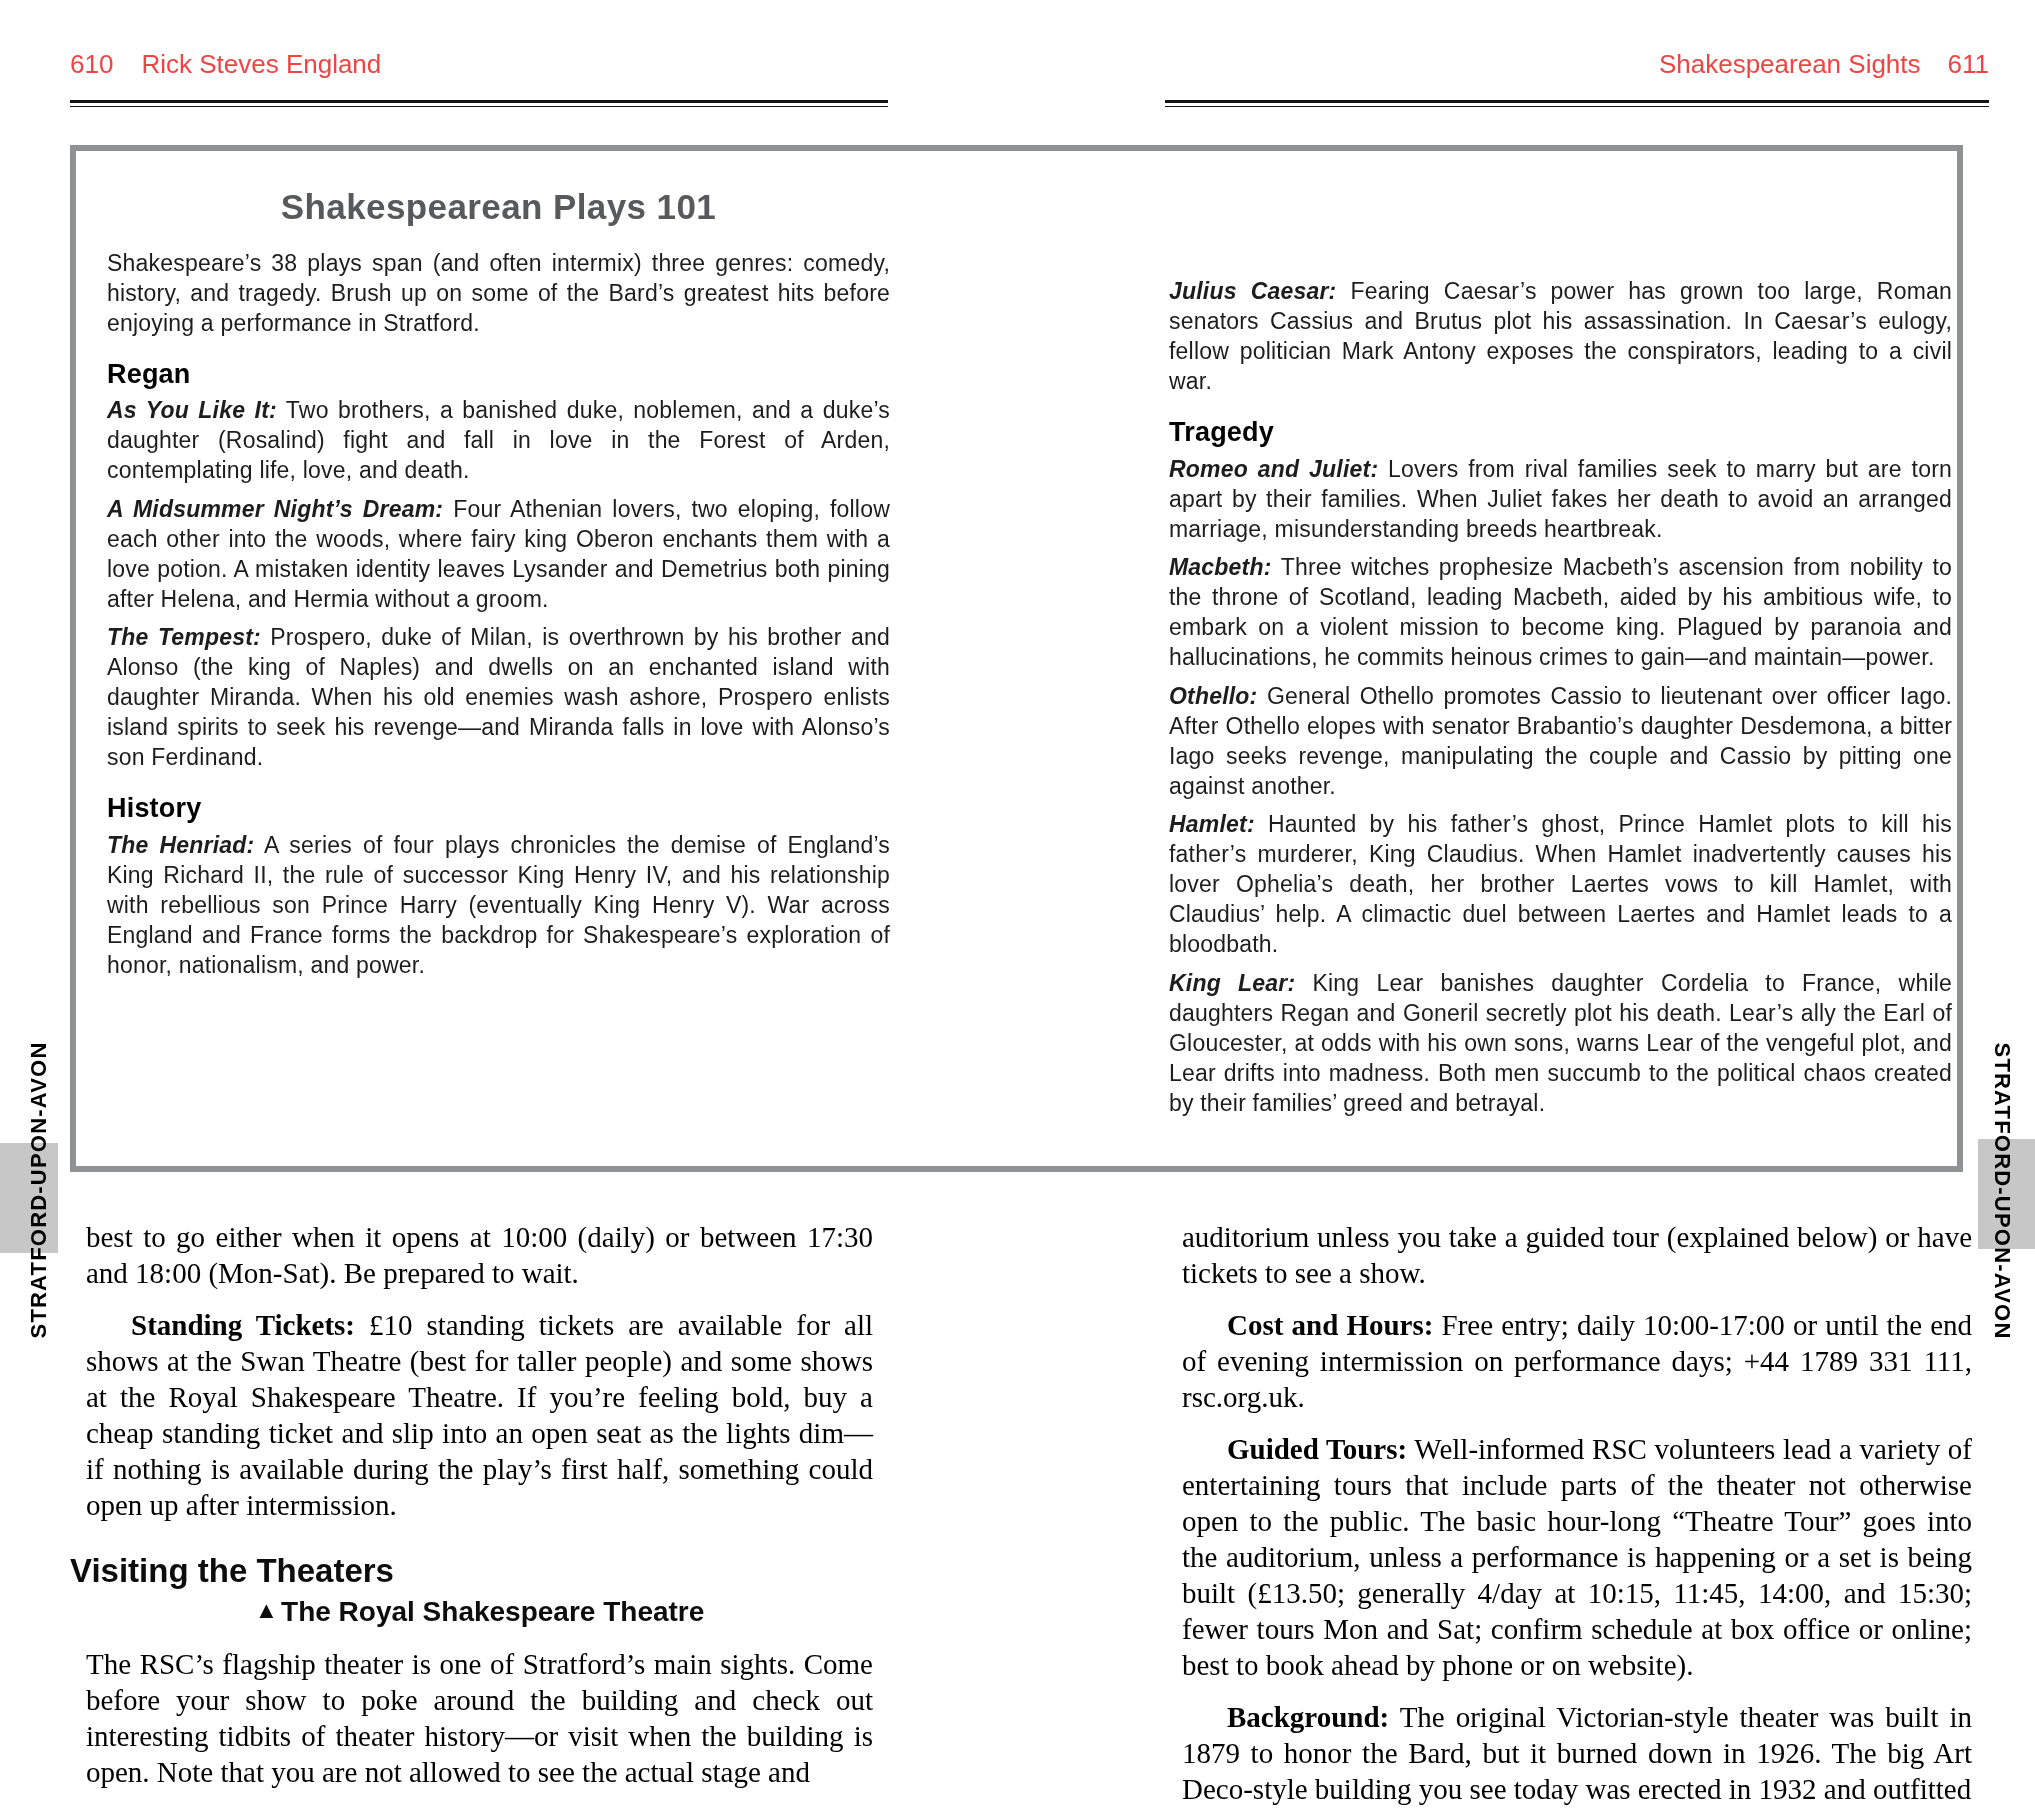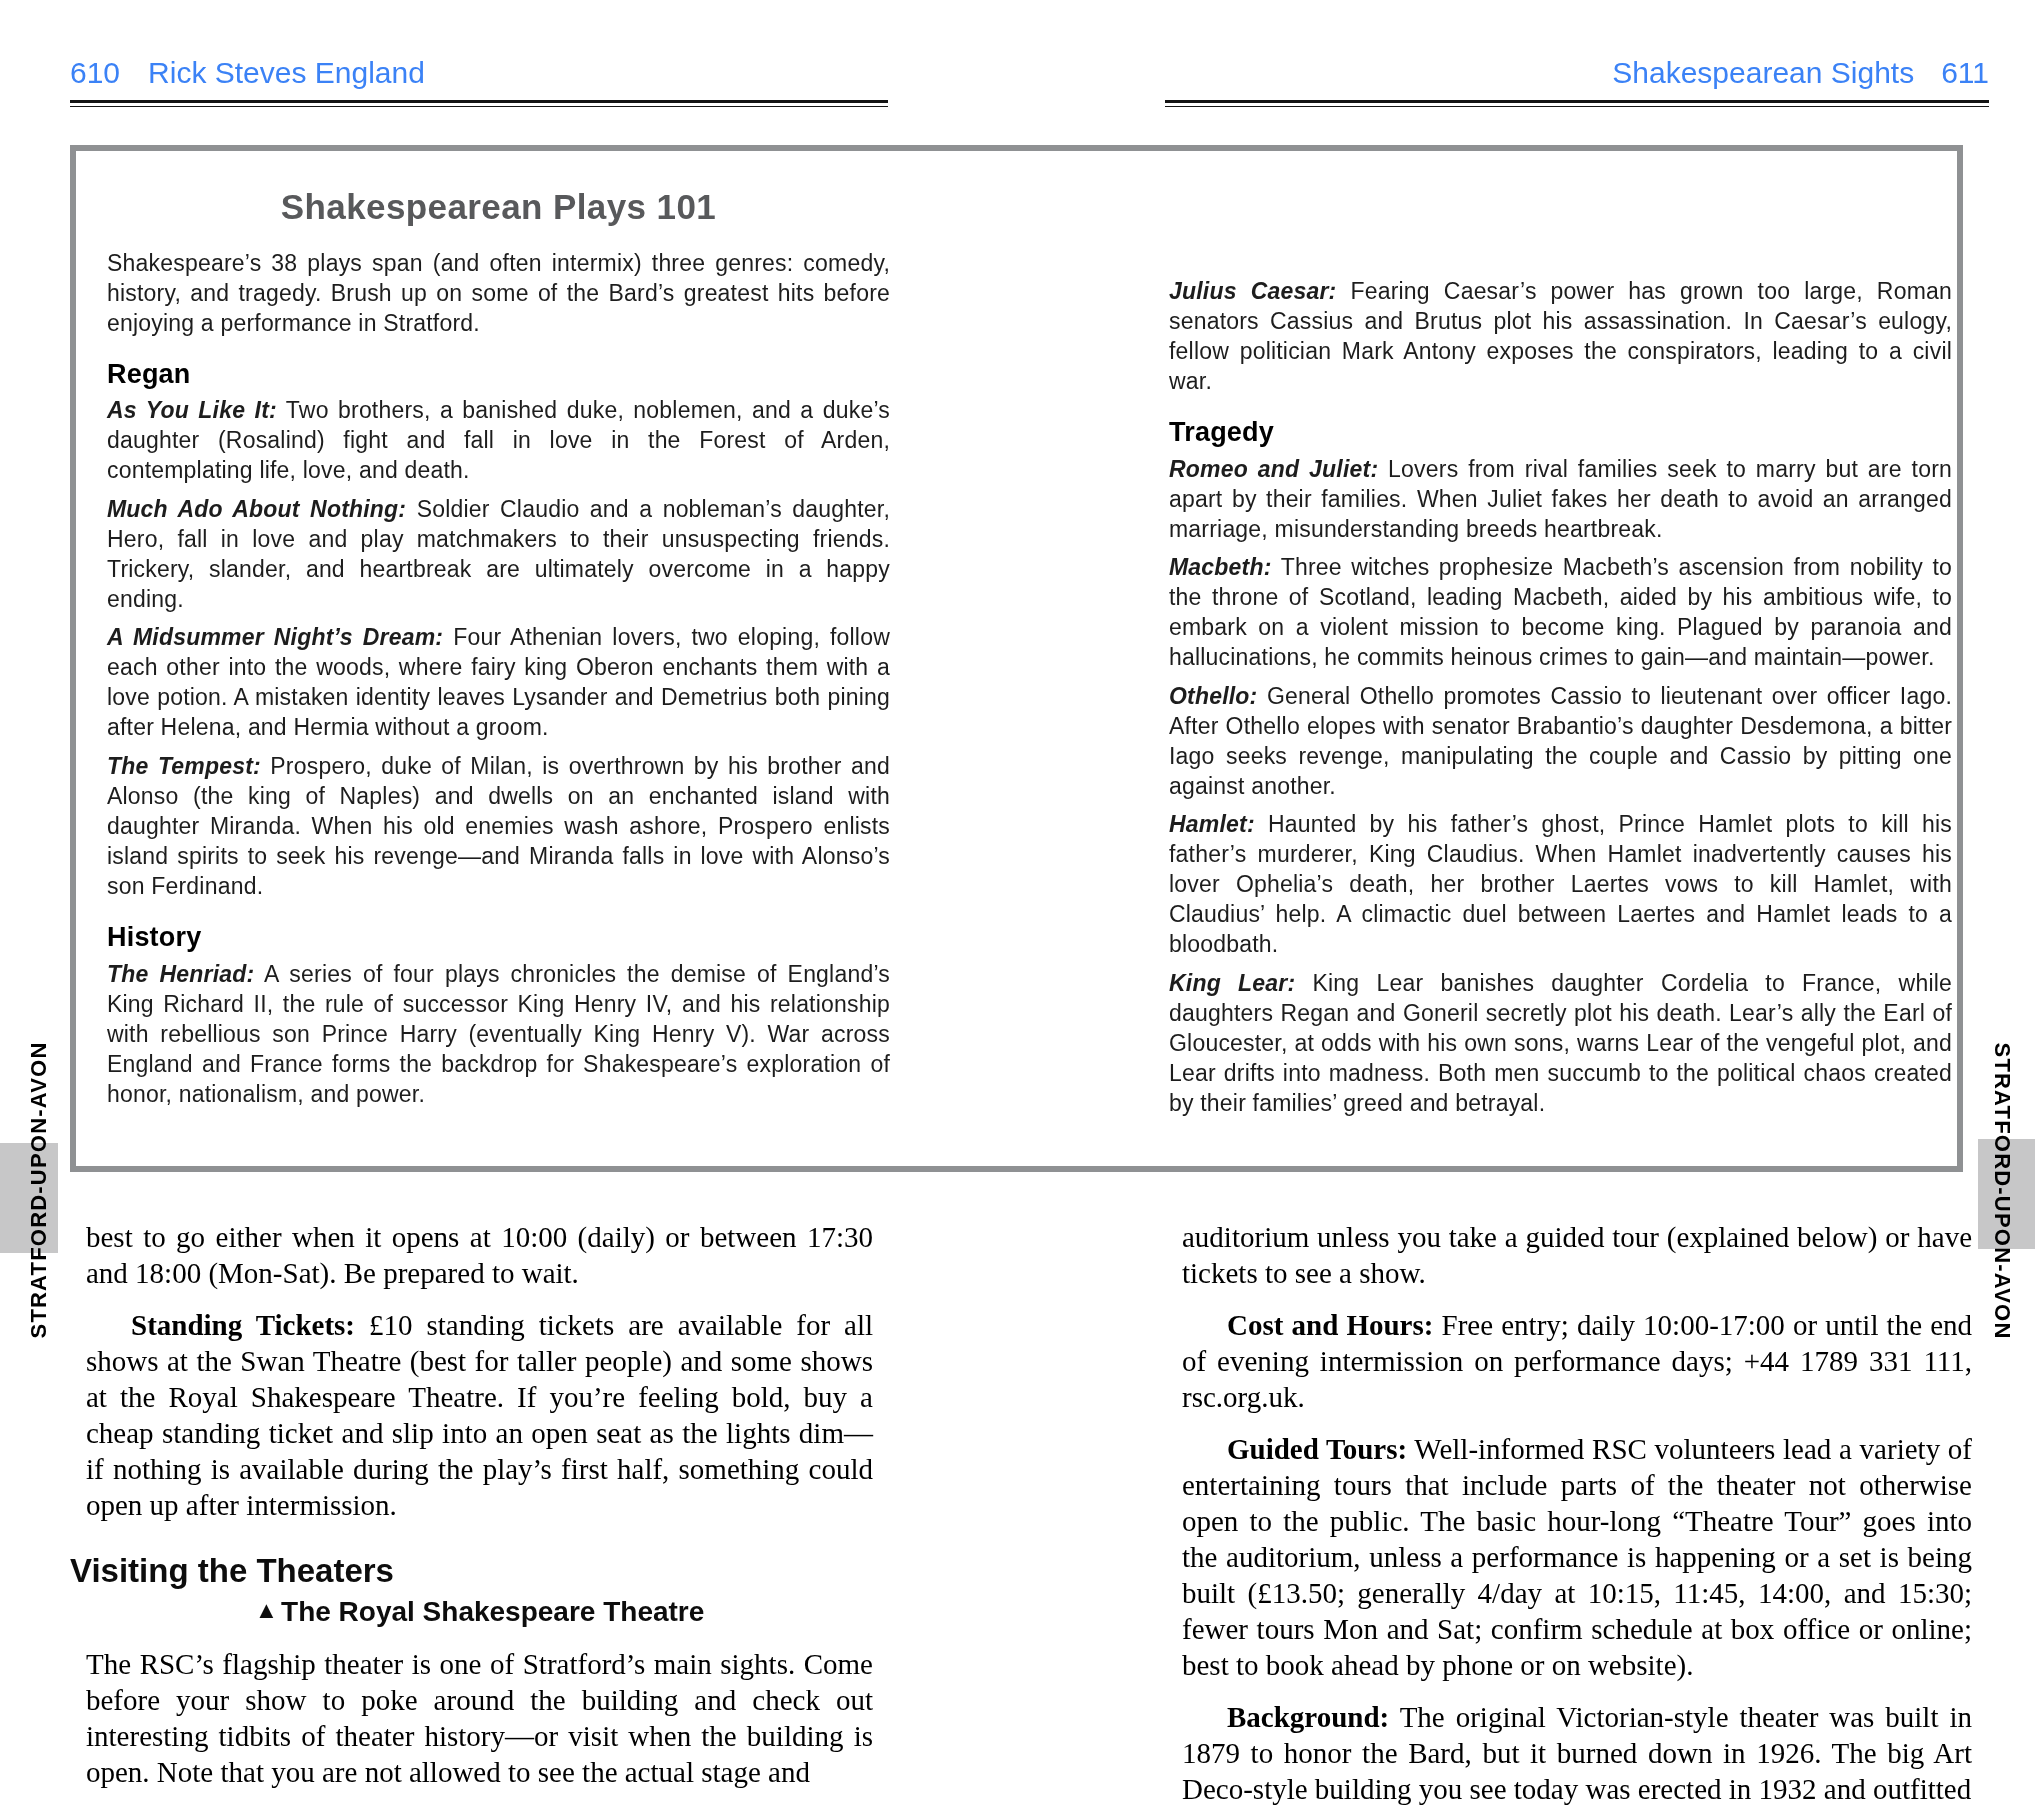--- a/index.html
+++ b/index.html
@@ -6,21 +6,21 @@
   body {
     width: 2035px; height: 1809px;
     position: relative;
     background: #ffffff;
     overflow: hidden;
     font-family: "Liberation Sans", sans-serif;
     color: #111;
   }
 
   
-  .hdr { position: absolute; top: 56px; font-size: 30px; color: #3b82f6; white-space: nowrap; }
+  .hdr { position: absolute; top: 49px; font-size: 26px; color: #ef4444; white-space: nowrap; }
   .hdr-left { left: 70px; }
   .hdr-left .pgnum { margin-right: 28px; }
   .hdr-right { left: 1165px; width: 824px; text-align: right; }
   .hdr-right .sectitle { font-weight: 400; margin-top: 40px; }
   .hdr-right .pgnum { margin-left: 27px; }
 
   .rule { position: absolute; top: 100px; height: 3.1px;
           border-top: 3.1px solid #141414; border-bottom: 0.8px solid #141414; }
   .rule-left  { left: 70px;  width: 818px; }
   .rule-right { left: 1165px; width: 824px; }
@@ -106,21 +106,20 @@
 <div class="sidebar-label left">STRATFORD-UPON-AVON</div>
 <div class="sidebar-label right">STRATFORD-UPON-AVON</div>
 
 <section class="box">
   <div class="bcol bcol-left">
     <h2 class="box-title">Shakespearean Plays 101</h2>
     <p>Shakespeare’s 38 plays span (and often intermix) three genres: comedy, history, and tragedy. Brush up on some of the Bard’s greatest hits before enjoying a performance in Stratford.</p>
 
     <h3>Regan</h3>
     <p><b class="play">As You Like It:</b> <span>Two brothers, a banished duke, noblemen, and a duke’s daughter (Rosalind) fight and fall in love in the Forest of Arden, contemplating life, love, and death.</span></p>
-    <p><b class="play">Much Ado About Nothing:</b> <span>Soldier Claudio and a nobleman’s daughter, Hero, fall in love and play matchmakers to their unsuspecting friends. Trickery, slander, and heartbreak are ultimately overcome in a happy ending.</span></p>
     <p><b class="play">A Midsummer Night’s Dream:</b> <span>Four Athenian lovers, two eloping, follow each other into the woods, where fairy king Oberon enchants them with a love potion. A mistaken identity leaves Lysander and Demetrius both pining after Helena, and Hermia without a groom.</span></p>
     <p><b class="play">The Tempest:</b> <span>Prospero, duke of Milan, is overthrown by his brother and Alonso (the king of Naples) and dwells on an enchanted island with daughter Miranda. When his old enemies wash ashore, Prospero enlists island spirits to seek his revenge—and Miranda falls in love with Alonso’s son Ferdinand.</span></p>
 
     <h3>History</h3>
     <p><b class="play">The Henriad:</b> <span>A series of four plays chronicles the demise of England’s King Richard II, the rule of successor King Henry IV, and his relationship with rebellious son Prince Harry (eventually King Henry V). War across England and France forms the backdrop for Shakespeare’s exploration of honor, nationalism, and power.</span></p>
   </div>
 
   <div class="bcol bcol-right">
     <p><b class="play">Julius Caesar:</b> <span>Fearing Caesar’s power has grown too large, Roman senators Cassius and Brutus plot his assassination. In Caesar’s eulogy, fellow politician Mark Antony exposes the conspirators, leading to a civil war.</span></p>
 

